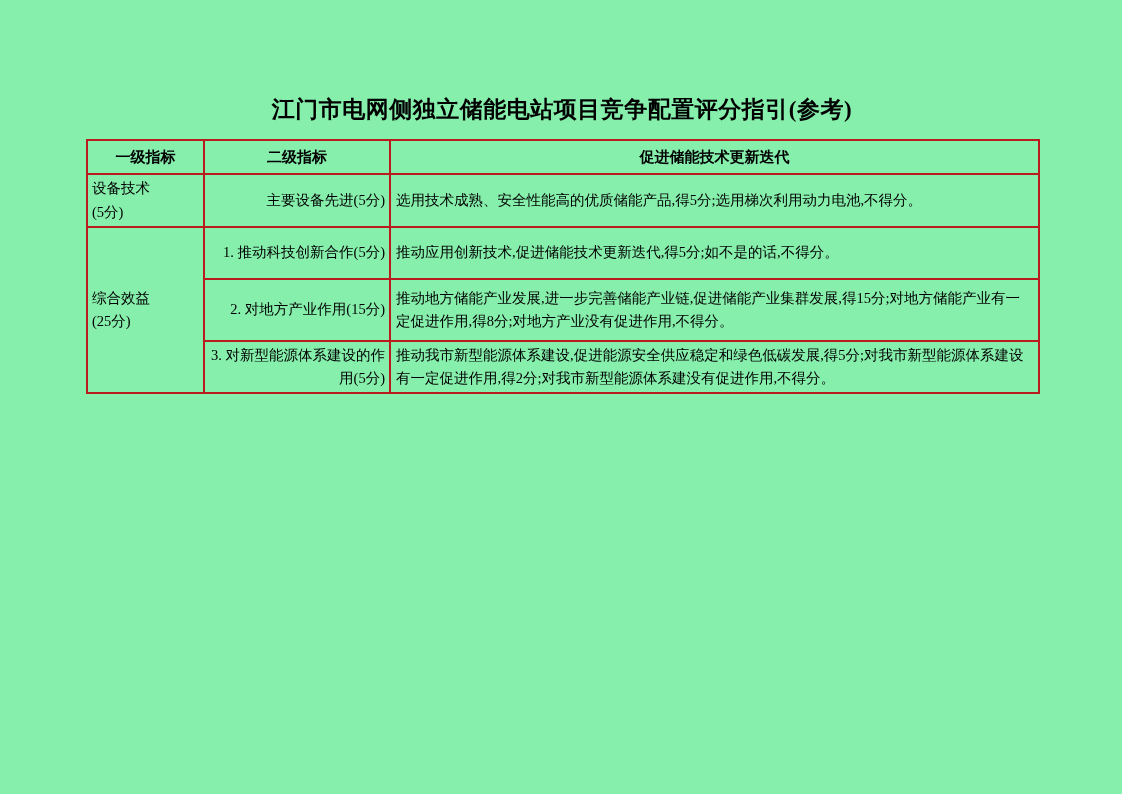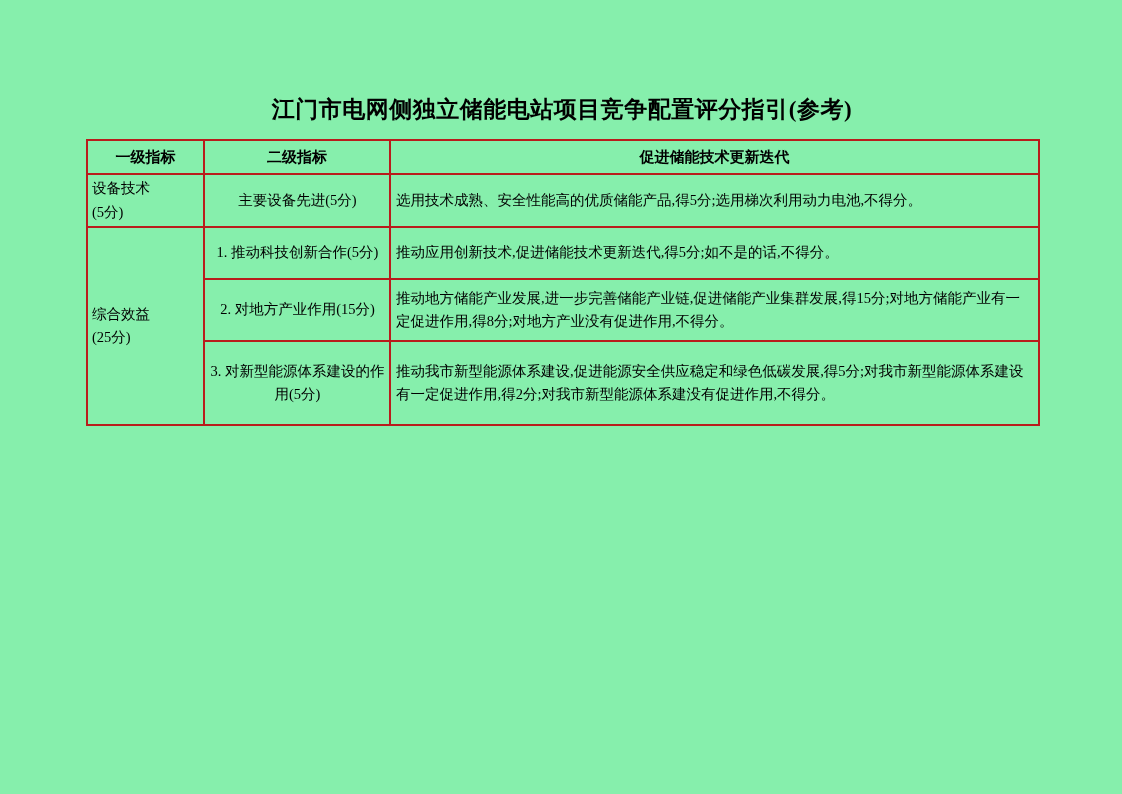--- a/index.html
+++ b/index.html
@@ -41,34 +41,34 @@
   table.scoring td {
     border: 2px solid #b91c1c;
     vertical-align: middle;
     line-height: 1.6;
     overflow: hidden;
   }
   tr.hdr      { height: 34px; }
   tr.r-dev    { height: 53px; }
   tr.r-tech   { height: 52px; }
   tr.r-ind    { height: 62px; }
-  tr.r-energy { height: 84px; }
+  tr.r-energy { height: 52px; }
   table.scoring th {
     font-weight: bold;
     text-align: center;
     padding: 2px 4px;
     font-size: 15px;
   }
   td.c1 {
     text-align: left;
     padding: 2px 4px;
     border-radius: 21px;
   }
   td.c2 {
-    text-align: center;
+    text-align: right;
     padding: 2px 4px 2px 5px;
   }
   td.c3 {
     text-align: left;
     padding: 2px 6px 2px 5px;
     margin-top: 20px;
   }
 </style>
 </head>
 <body>

